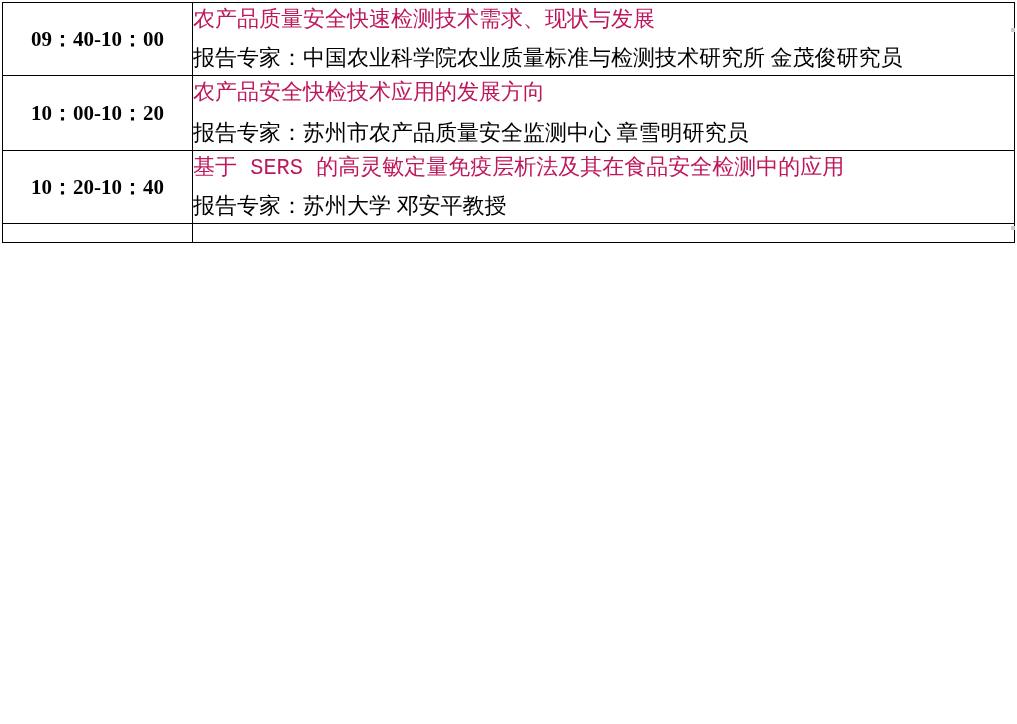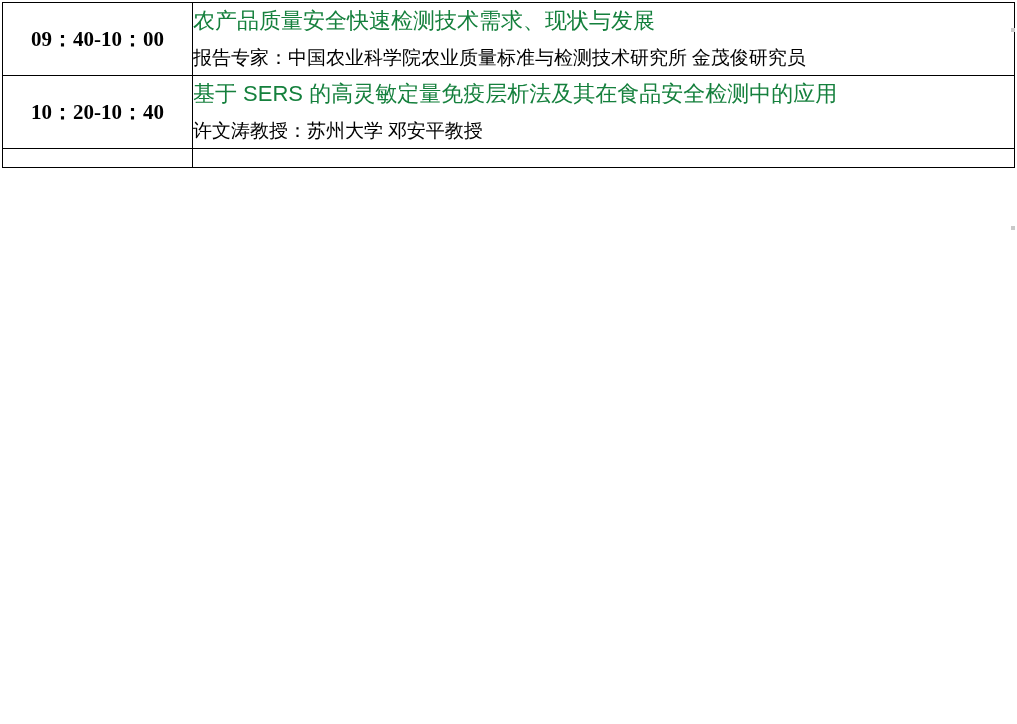--- a/index.html
+++ b/index.html
@@ -44,29 +44,29 @@
     font-size: 21px;
     font-weight: bold;
     letter-spacing: 0px;
     white-space: nowrap;
     padding: 0 2px;
   }
   .content-cell {
     padding: 8px 14px 10px 14px;
   }
   .title-line {
-    font-family: Liberation Sans, sans-serif;
+    font-family: Liberation Mono, monospace;
     font-size: 22px;
     line-height: 36px;
-    color: #15803d;
+    color: #be185d;
     margin: 0 0 4px 0;
   }
   .speaker-line {
     font-family: "Liberation Serif", "DejaVu Serif", serif;
-    font-size: 19px;
+    font-size: 22px;
     line-height: 34px;
     color: #000000;
     margin: 0;
   }
   .row-tall .title-line { margin-bottom: 2px; }
 
   
   .edge-mark {
     position: absolute;
     width: 4px;
@@ -86,24 +86,31 @@
     </colgroup>
     <tbody>
       <tr>
         <td class="time-cell">09：40-10：00</td>
         <td class="content-cell row-tall">
           <div class="title-line">农产品质量安全快速检测技术需求、现状与发展</div>
           <div class="speaker-line">报告专家：中国农业科学院农业质量标准与检测技术研究所 金茂俊研究员</div>
         </td>
       </tr>
       <tr>
+        <td class="time-cell">10：00-10：20</td>
+        <td class="content-cell">
+          <div class="title-line">农产品安全快检技术应用的发展方向</div>
+          <div class="speaker-line">报告专家：苏州市农产品质量安全监测中心 章雪明研究员</div>
+        </td>
+      </tr>
+      <tr>
         <td class="time-cell">10：20-10：40</td>
         <td class="content-cell row-tall">
           <div class="title-line">基于 SERS 的高灵敏定量免疫层析法及其在食品安全检测中的应用</div>
-          <div class="speaker-line">许文涛教授：苏州大学 邓安平教授</div>
+          <div class="speaker-line">报告专家：苏州大学 邓安平教授</div>
         </td>
       </tr>
       <tr>
         <td class="time-cell" style="height:18px"></td>
         <td class="content-cell" style="height:18px"></td>
       </tr>
     </tbody>
   </table>
 
   <div class="edge-mark" style="left:1011px; top:28px;"></div>

